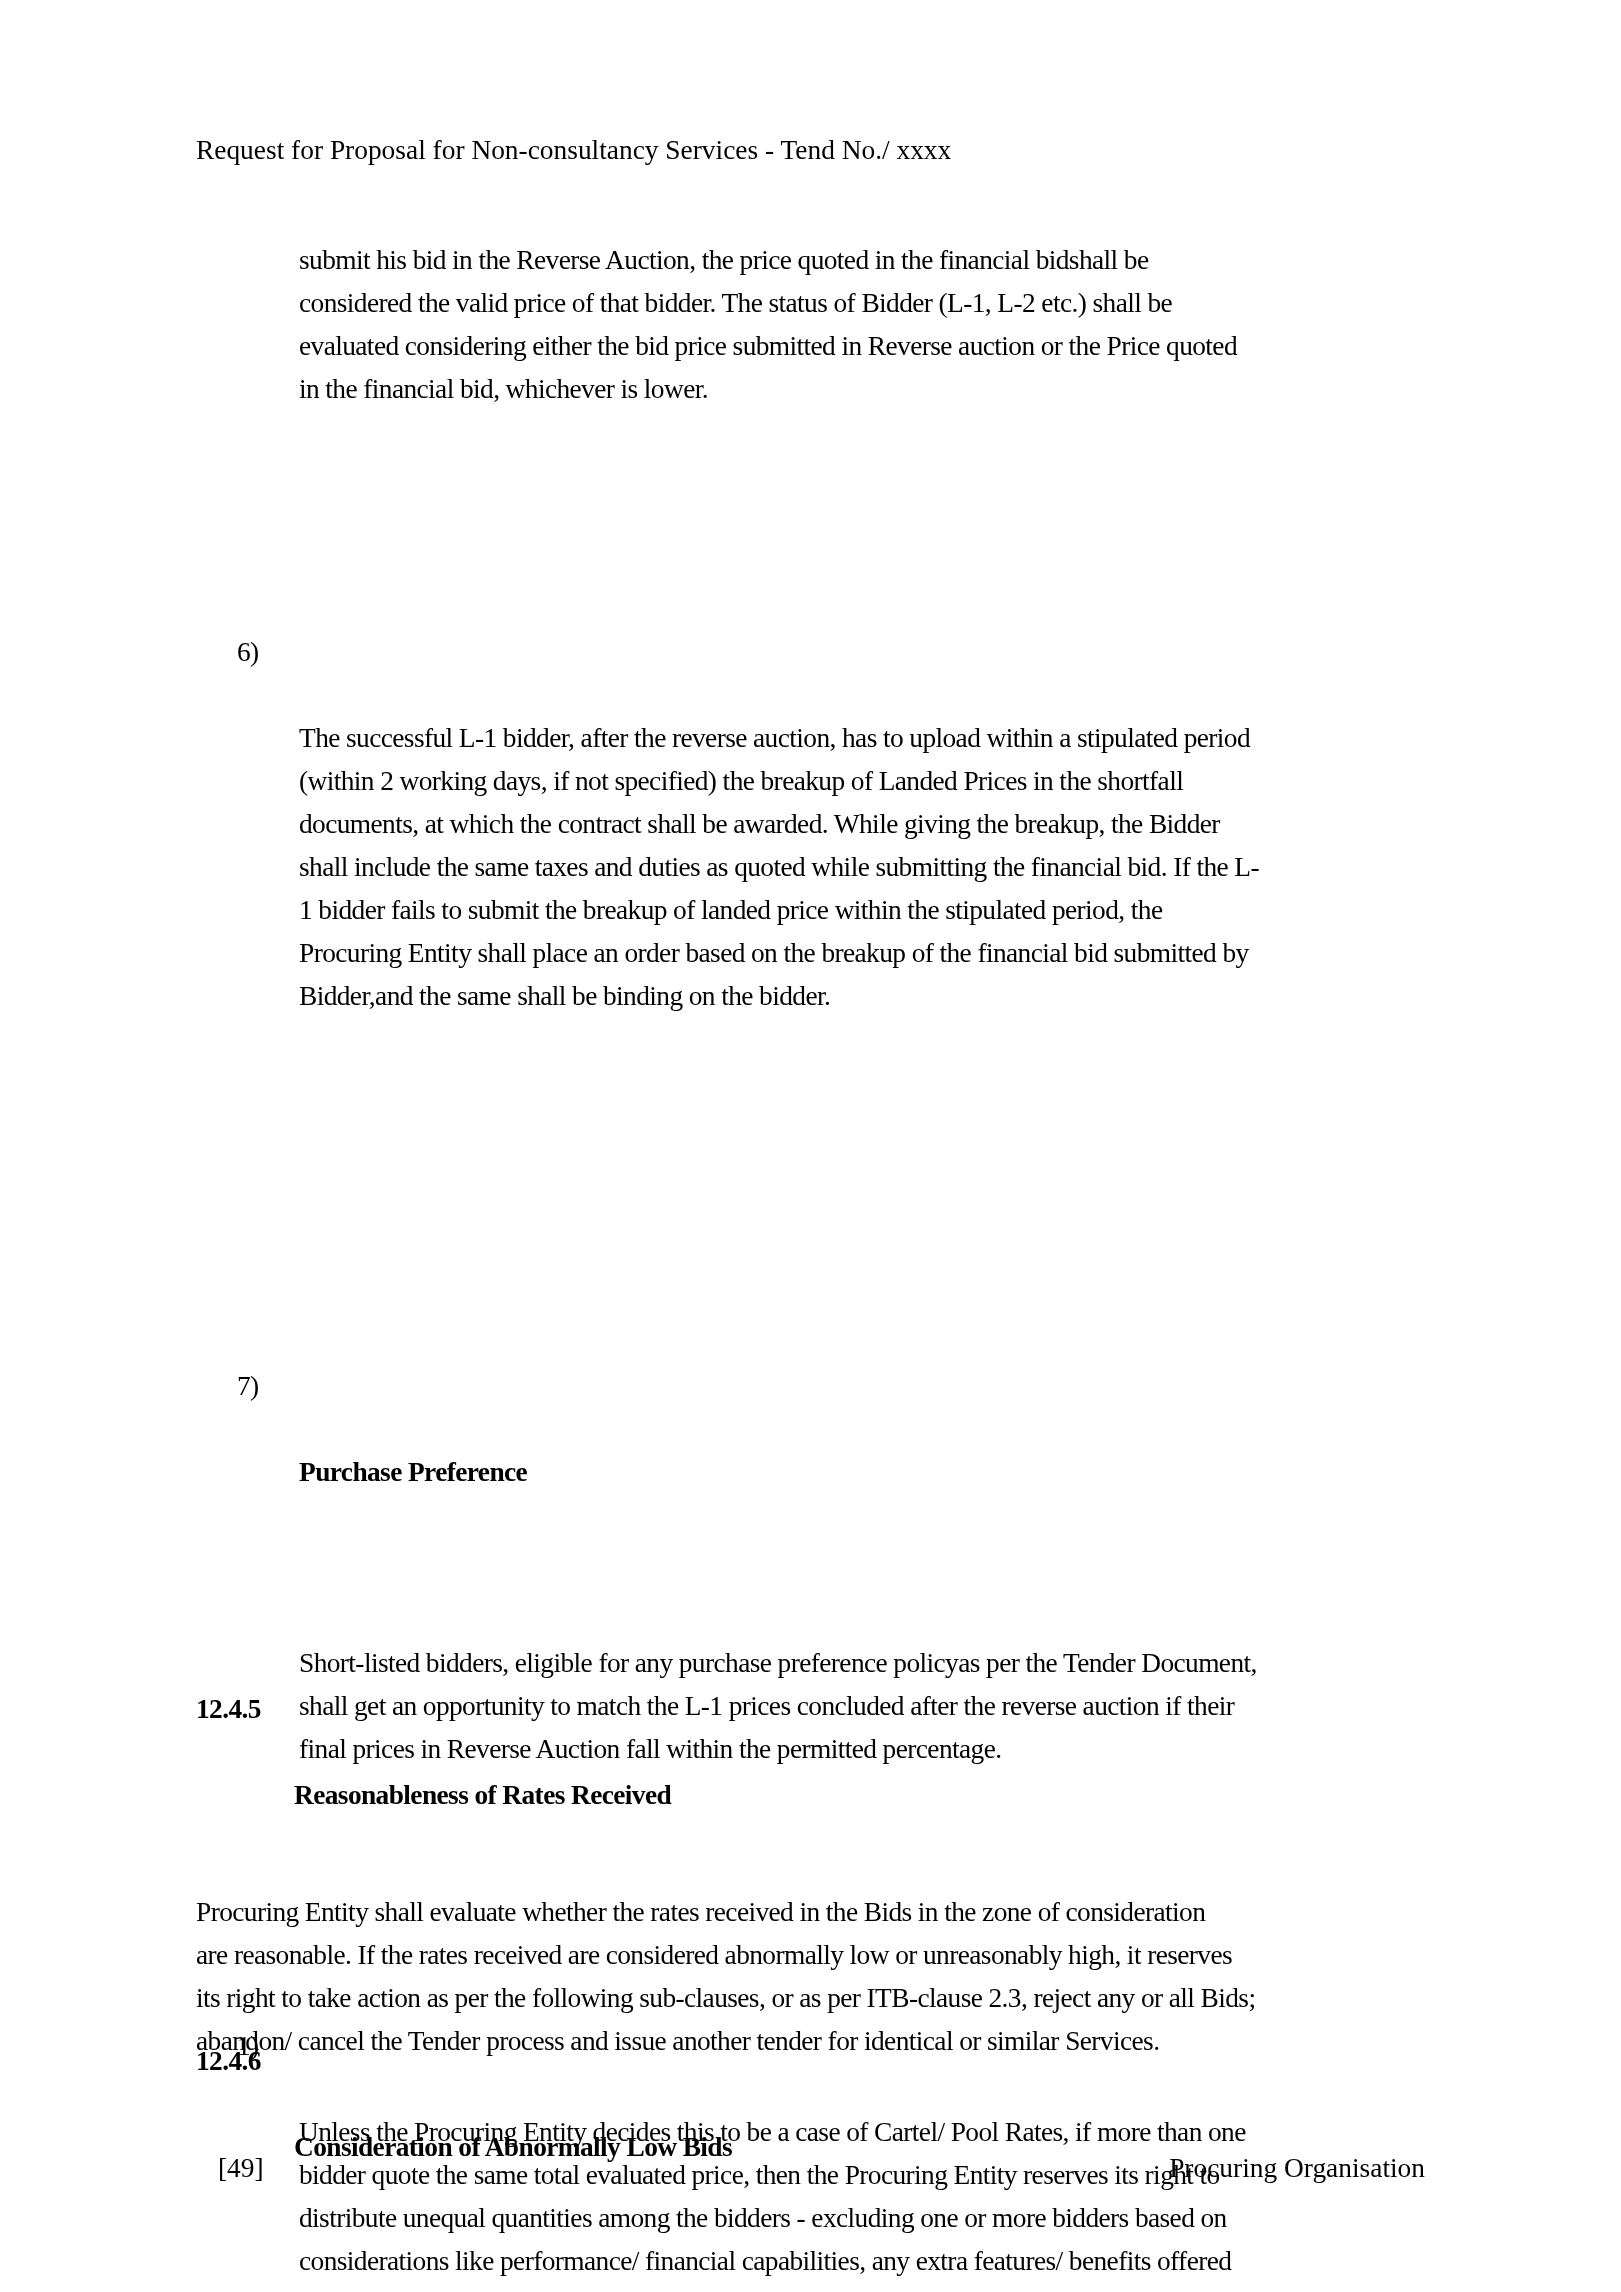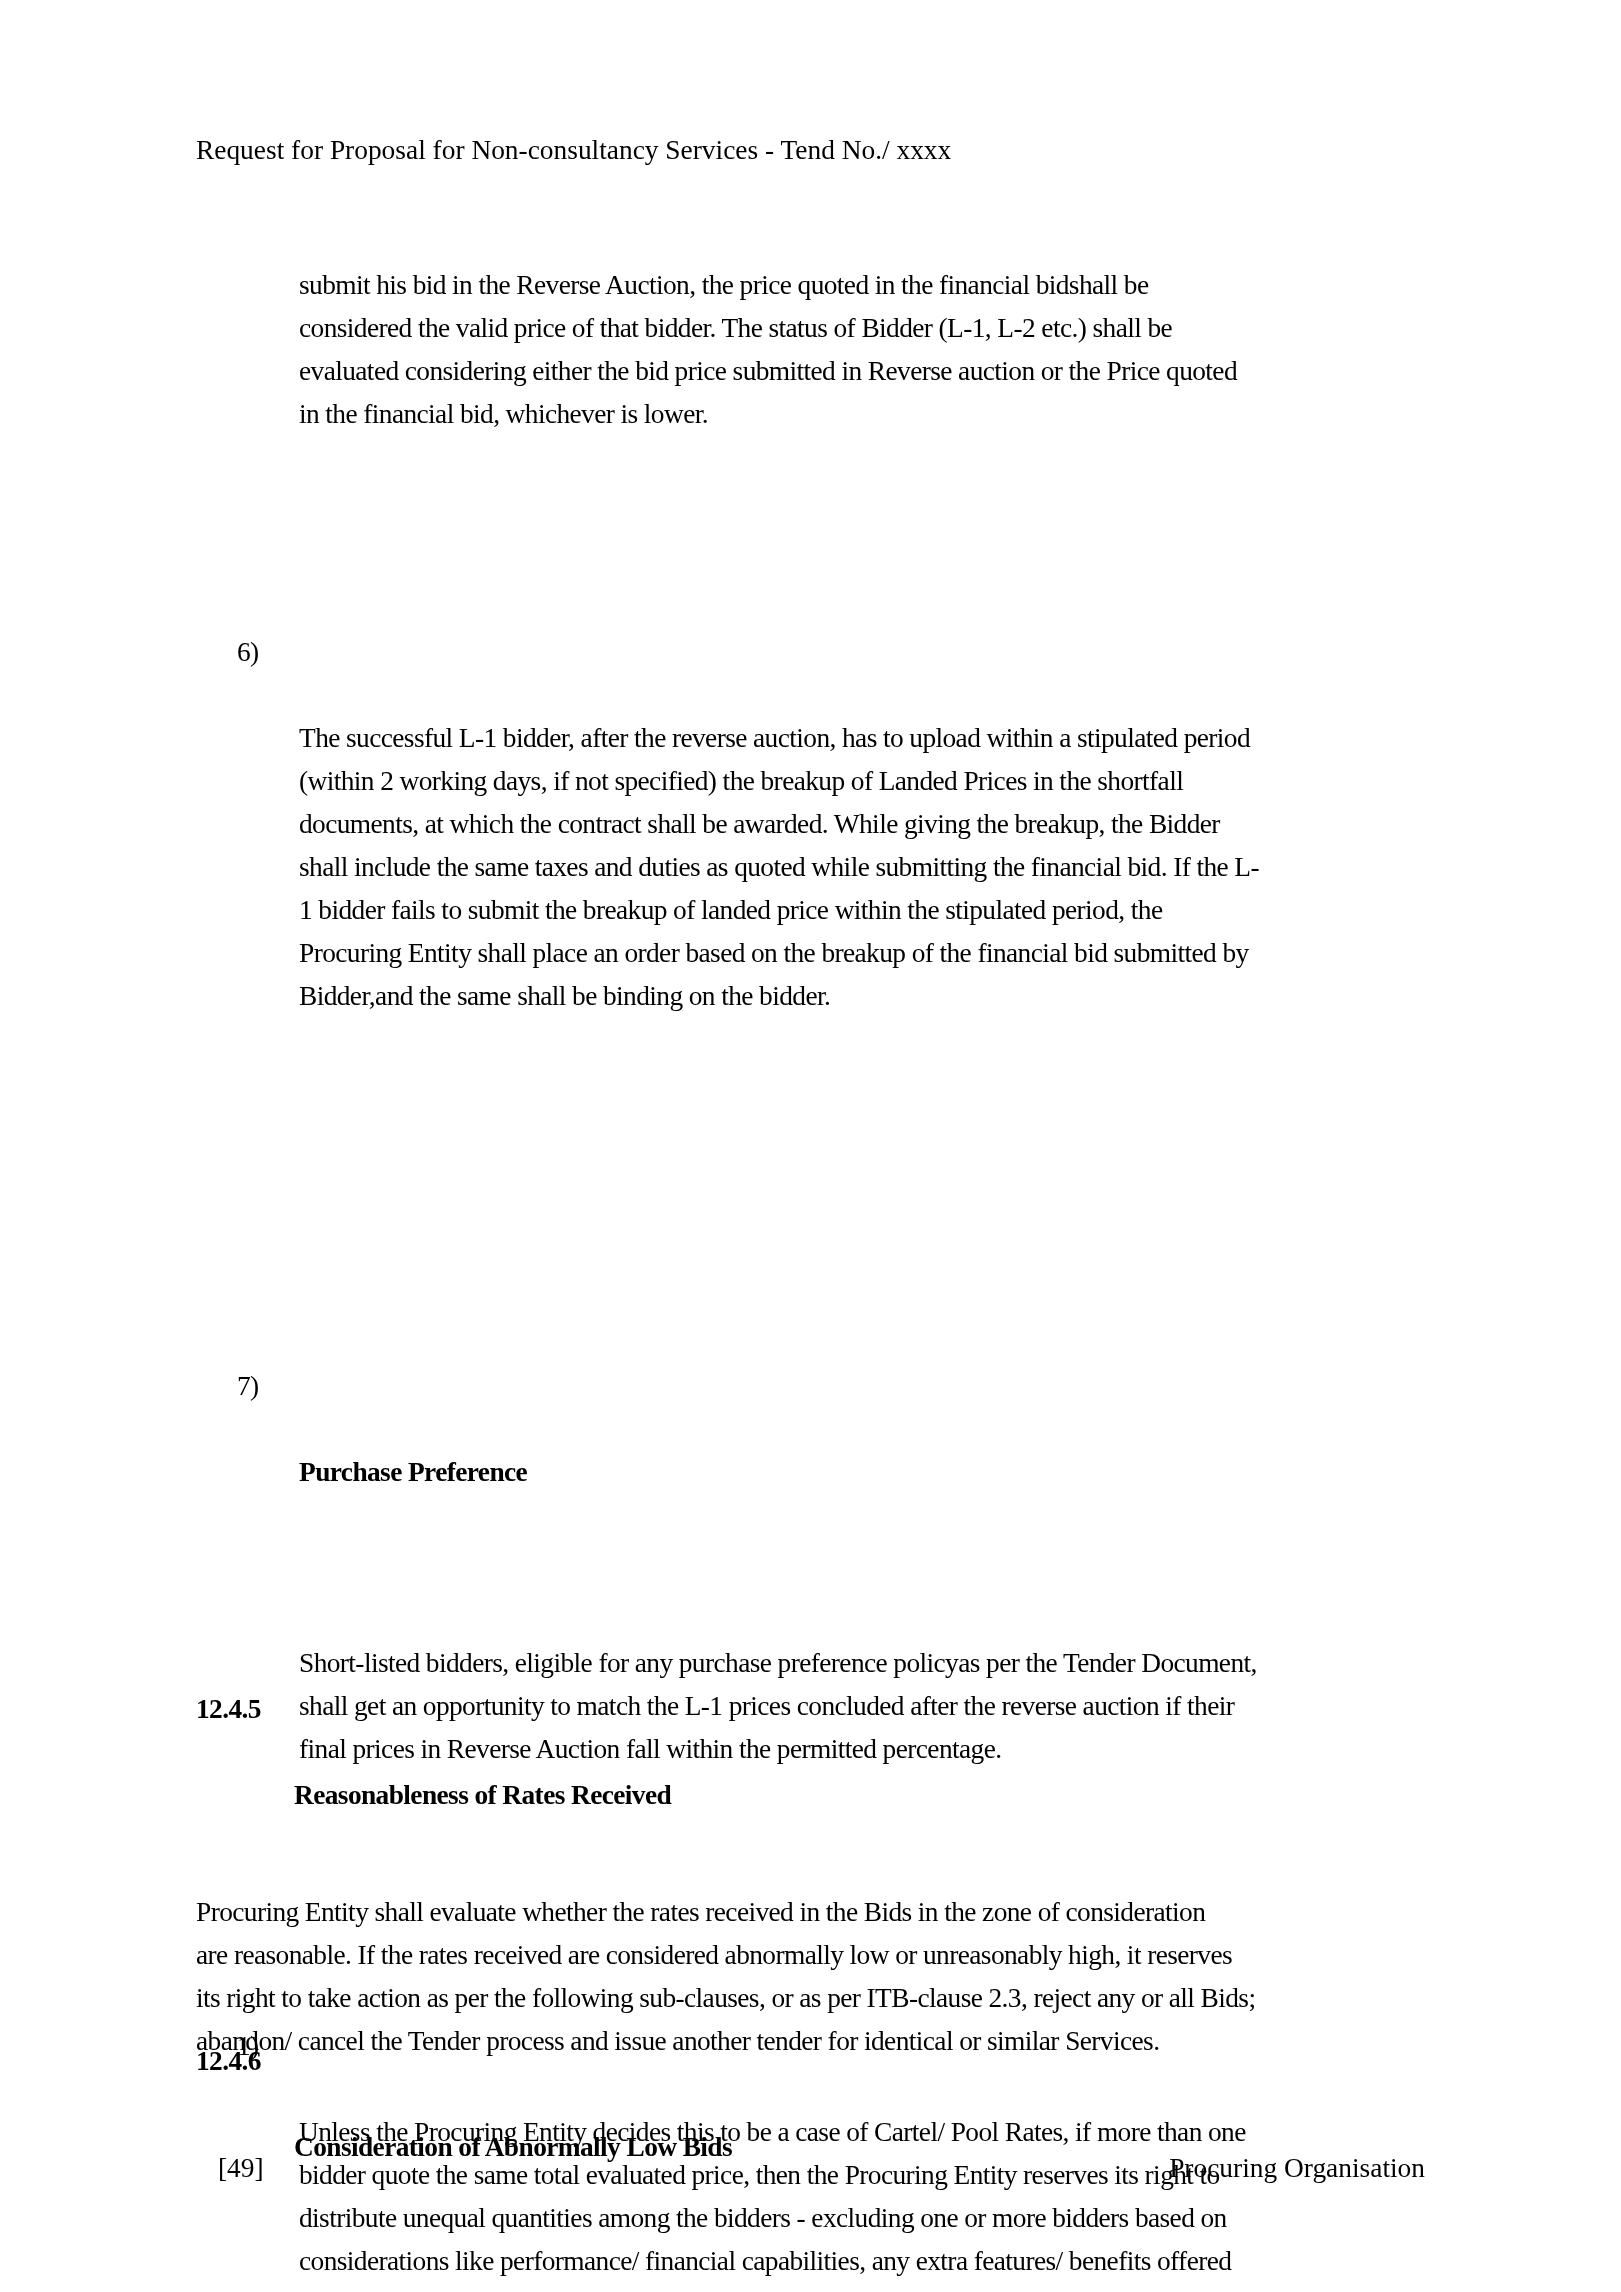--- a/index.html
+++ b/index.html
@@ -33,21 +33,21 @@
   .bold { font-weight: bold; }
   .footer-blk {
     top: 2152px;
     display: flex;
     justify-content: space-between;
     line-height: 33px;
     letter-spacing: 0;
   }
   .footer-blk .pageno { margin-left: 22px; }
   
-  #para-continuation { top: 221px; }
+  #para-continuation { top: 196px; }
   #item-6   { top: 373px; }
   #item-7   { top: 677px; }
   #para-purchase { top: 739px; }
   #h1244    { top: 885px; }
   #item-1   { top: 950px; }
   #and-or   { top: 1394px; }
   #h1245    { top: 1688px; }
   #para-rates { top: 1848px; }
   #h1246    { top: 2040px; }
 </style>

